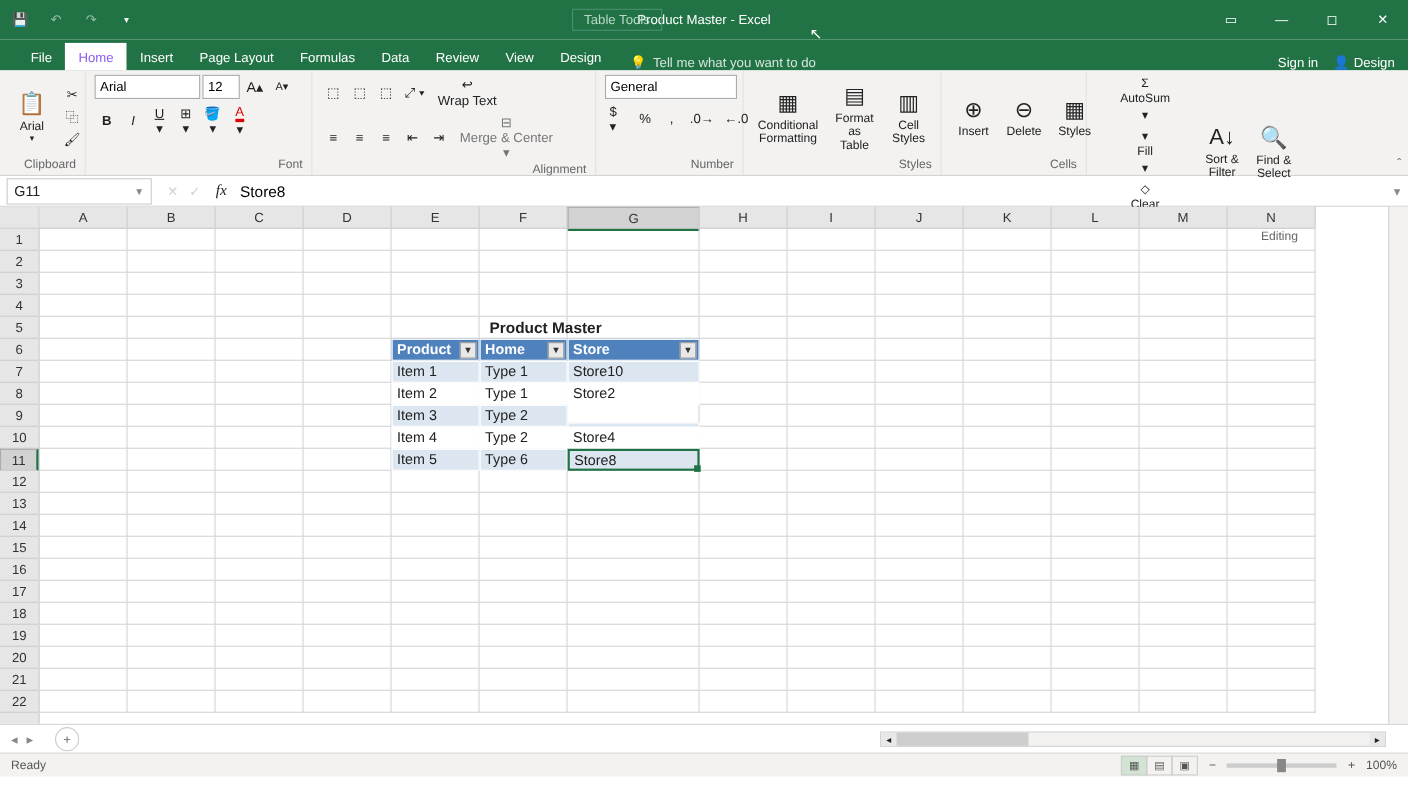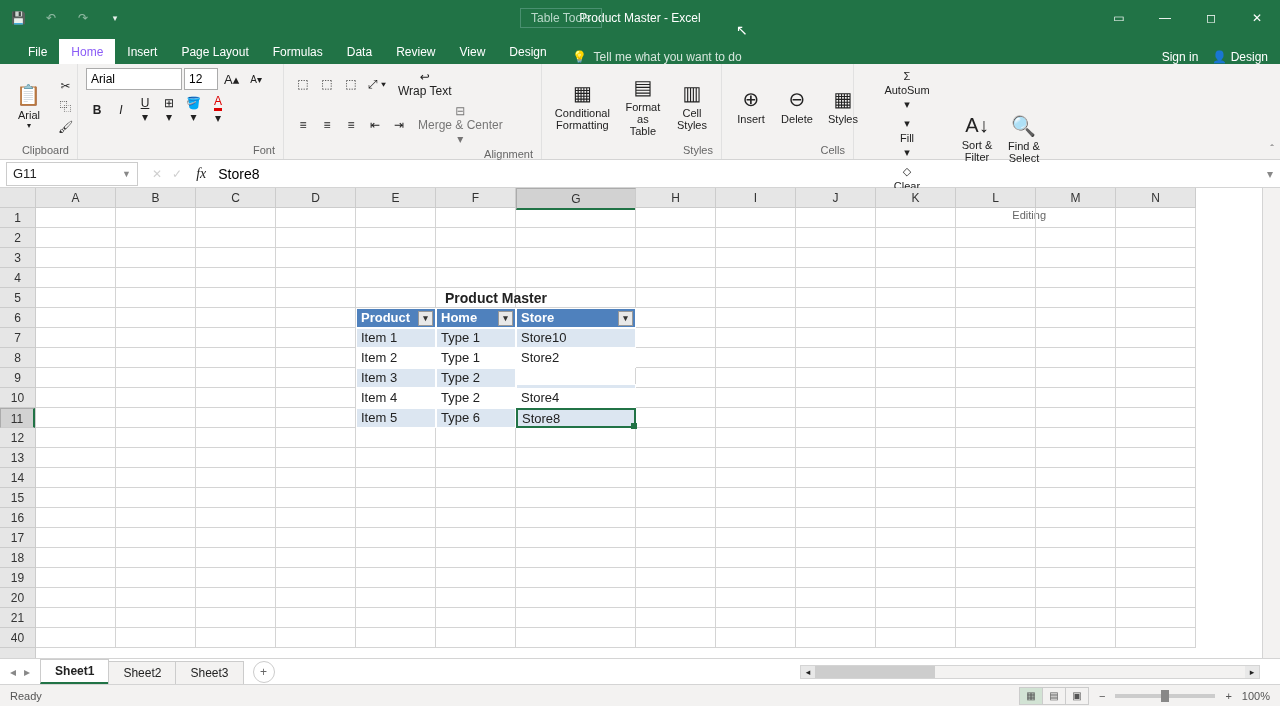--- a/index.html
+++ b/index.html
@@ -202,20 +202,33 @@
         <div class="btn">≡</div>
         <div class="btn">≡</div>
         <div class="btn">⇤</div>
         <div class="btn">⇥</div>
         <div class="btn" style="width:auto;padding:2px 6px;opacity:.6"><span>⊟</span> <span>Merge &amp; Center</span> ▾</div>
       </div>
     </div>
     <div class="group-label">Alignment</div>
   </div>
 
+  <div class="group" style="width:134px">
+    <div class="group-body vstack" style="align-items:flex-start">
+      <input class="sel numfmt" value="General" style="">
+      <div class="hstack">
+        <div class="btn">$ ▾</div>
+        <div class="btn">%</div>
+        <div class="btn">,</div>
+        <div class="btn">.0→</div>
+        <div class="btn">←.0</div>
+      </div>
+    </div>
+    <div class="group-label">Number</div>
+  </div>
 
   <div class="group" style="width:180px">
     <div class="group-body">
       <div class="btn btn-lg">
           <span class="ico">▦</span>
           <span style="text-align:center">Conditional Formatting</span>
         </div>
       <div class="btn btn-lg">
           <span class="ico">▤</span>
           <span style="text-align:center">Format as Table</span>
@@ -318,21 +331,21 @@
           <div class="rowhdr">12</div>
           <div class="rowhdr">13</div>
           <div class="rowhdr">14</div>
           <div class="rowhdr">15</div>
           <div class="rowhdr">16</div>
           <div class="rowhdr">17</div>
           <div class="rowhdr">18</div>
           <div class="rowhdr">19</div>
           <div class="rowhdr">20</div>
           <div class="rowhdr">21</div>
-          <div class="rowhdr">40</div>
+          <div class="rowhdr">22</div>
         </div>
       <div class="cells" id="cells">
           <div class="cell" style="left: 0px; top: 0px; width: 80px; height: 20px;"></div>
           <div class="cell" style="left: 80px; top: 0px; width: 80px; height: 20px;"></div>
           <div class="cell" style="left: 160px; top: 0px; width: 80px; height: 20px;"></div>
           <div class="cell" style="left: 240px; top: 0px; width: 80px; height: 20px;"></div>
           <div class="cell" style="left: 320px; top: 0px; width: 80px; height: 20px;"></div>
           <div class="cell" style="left: 400px; top: 0px; width: 80px; height: 20px;"></div>
           <div class="cell" style="left: 480px; top: 0px; width: 120px; height: 20px;"></div>
           <div class="cell" style="left: 600px; top: 0px; width: 80px; height: 20px;"></div>
@@ -668,25 +681,20 @@
     </div>
   </div>
   <div class="vscroll"></div>
 </div>
 
 <div class="sheetbar">
   <div class="sheet-nav">
     <span>◂</span>
     <span>▸</span>
   </div>
-  <div class="sheet-tabs" id="sheettabs">
-      <div class="sheet-tab active">Sheet1</div>
-      <div class="sheet-tab">Sheet2</div>
-      <div class="sheet-tab">Sheet3</div>
-    </div>
   <div class="sheet-add">+</div>
   <div class="hscroll">
     <div class="arr" style="left:0">◂</div>
     <div class="thumb"></div>
     <div class="arr" style="right:0">▸</div>
   </div>
 </div>
 
 <div class="statusbar">
   <span>Ready</span>

